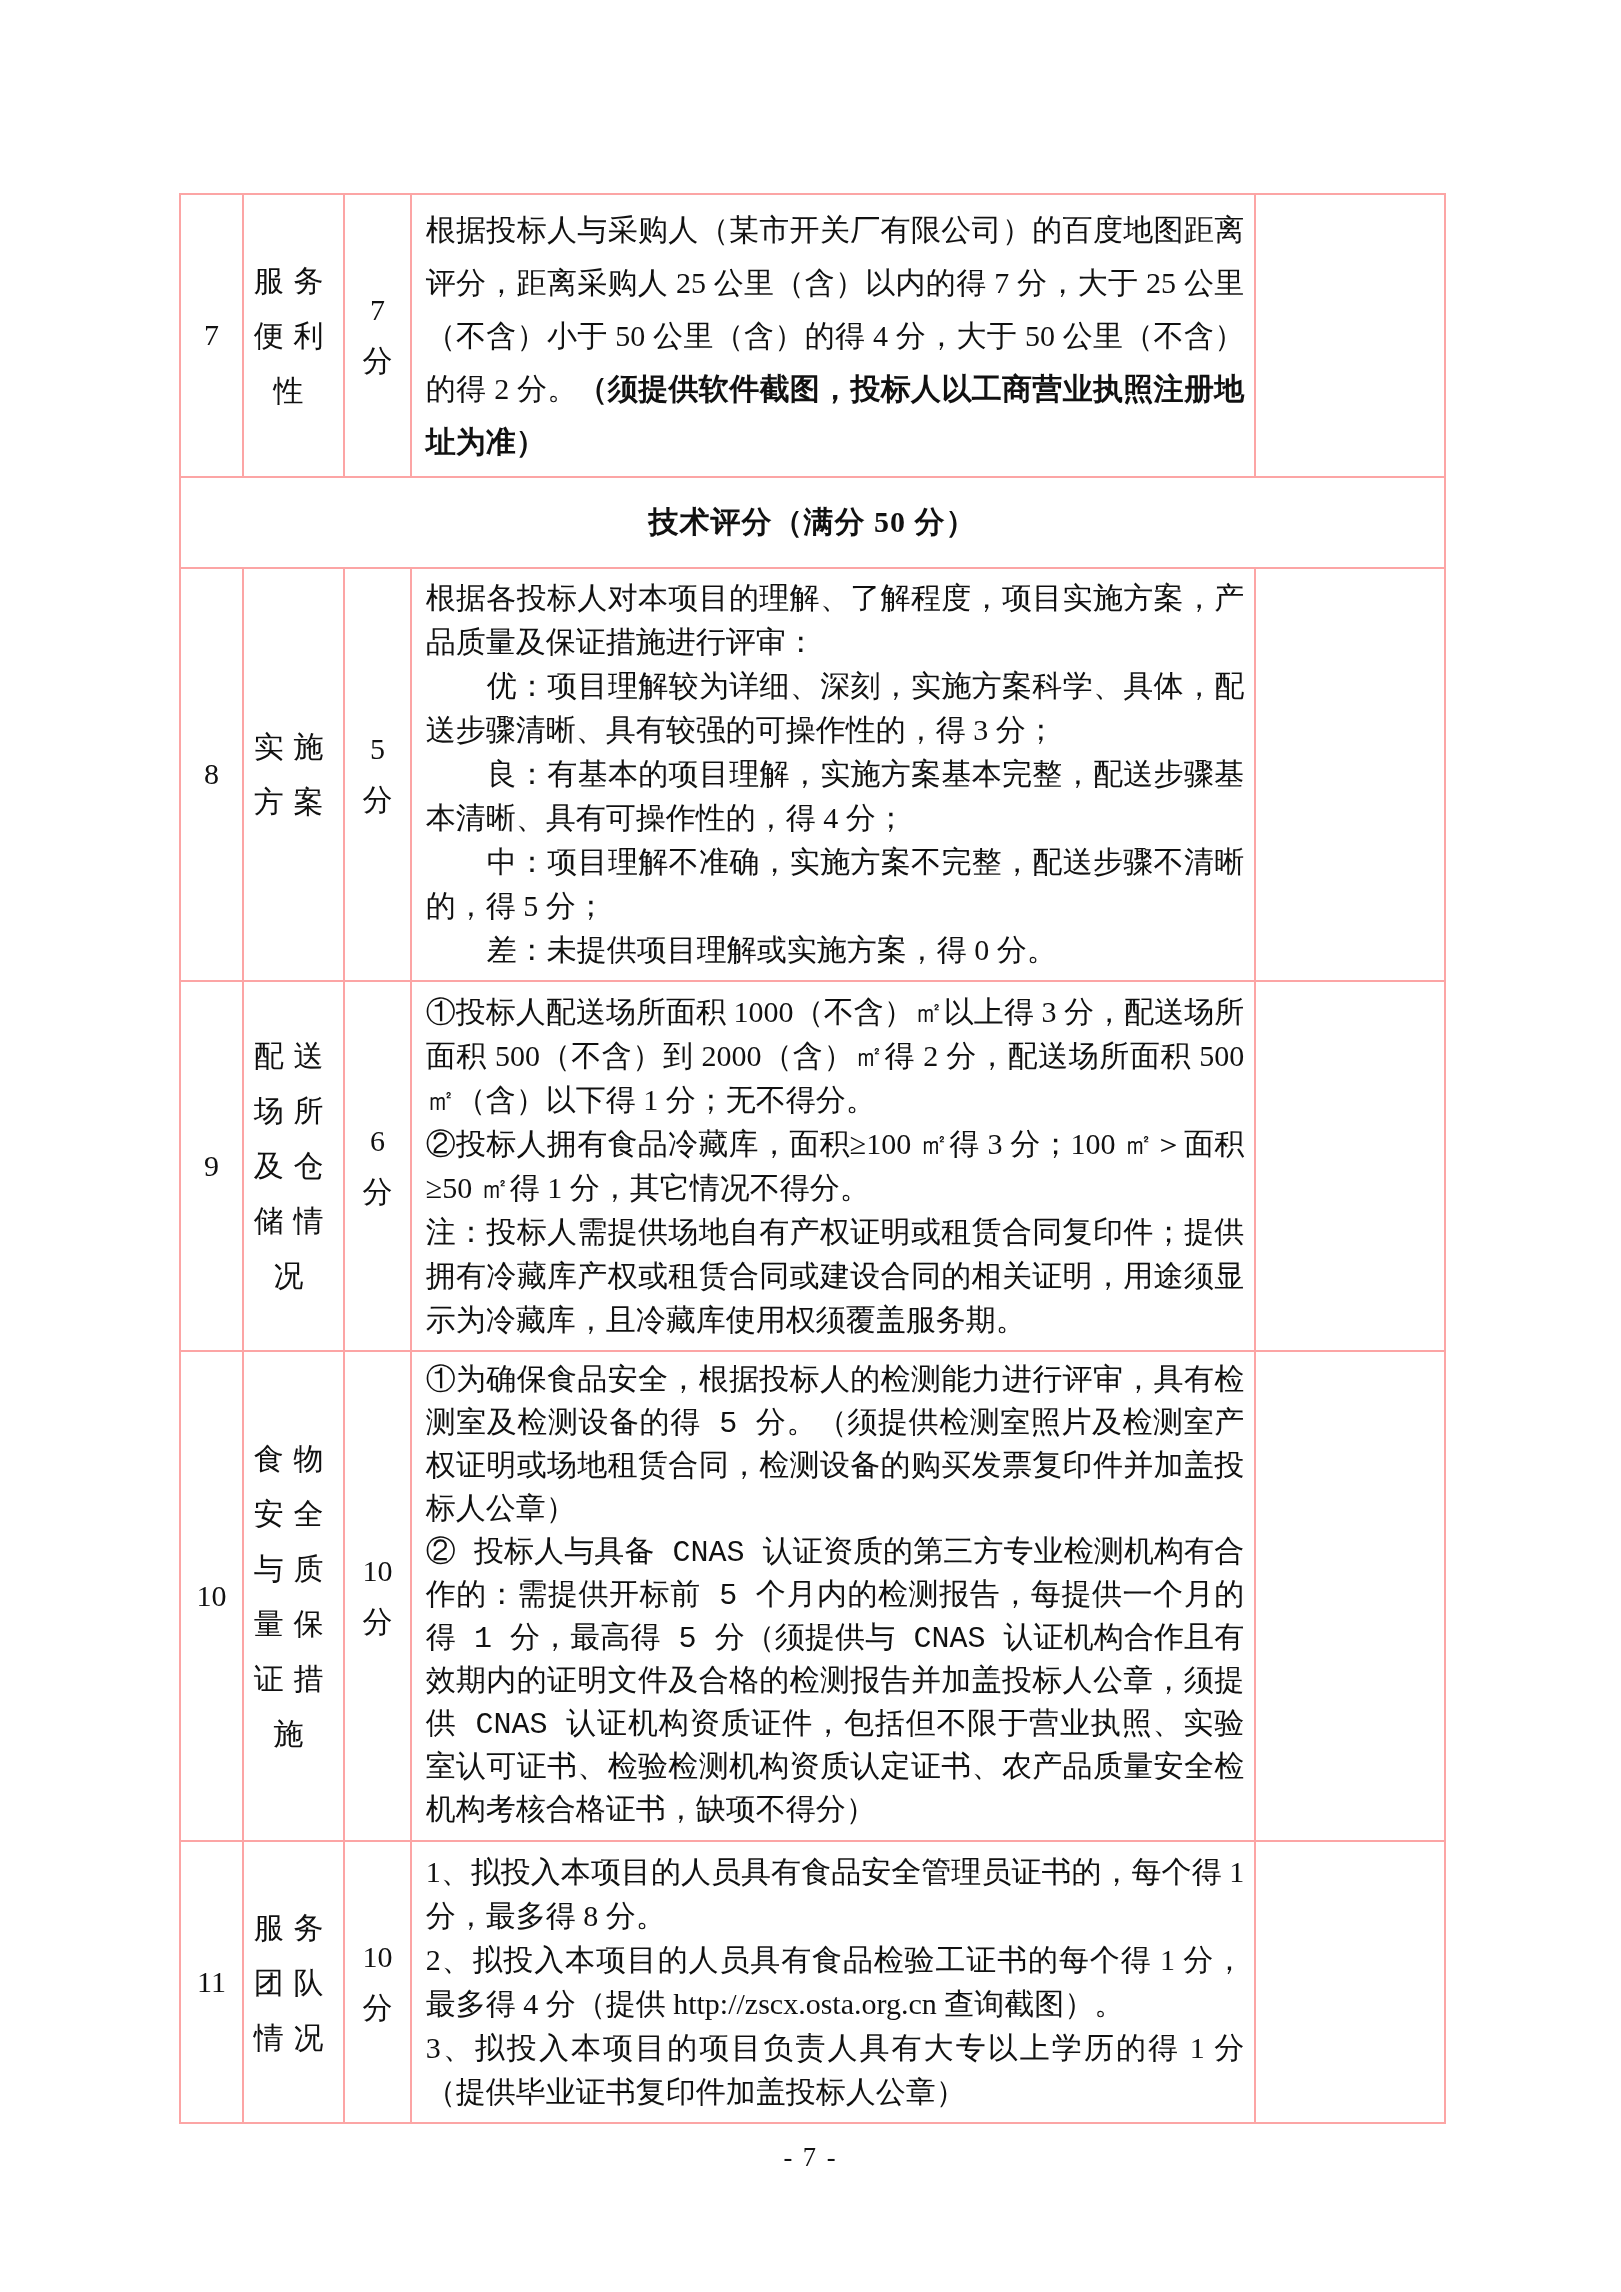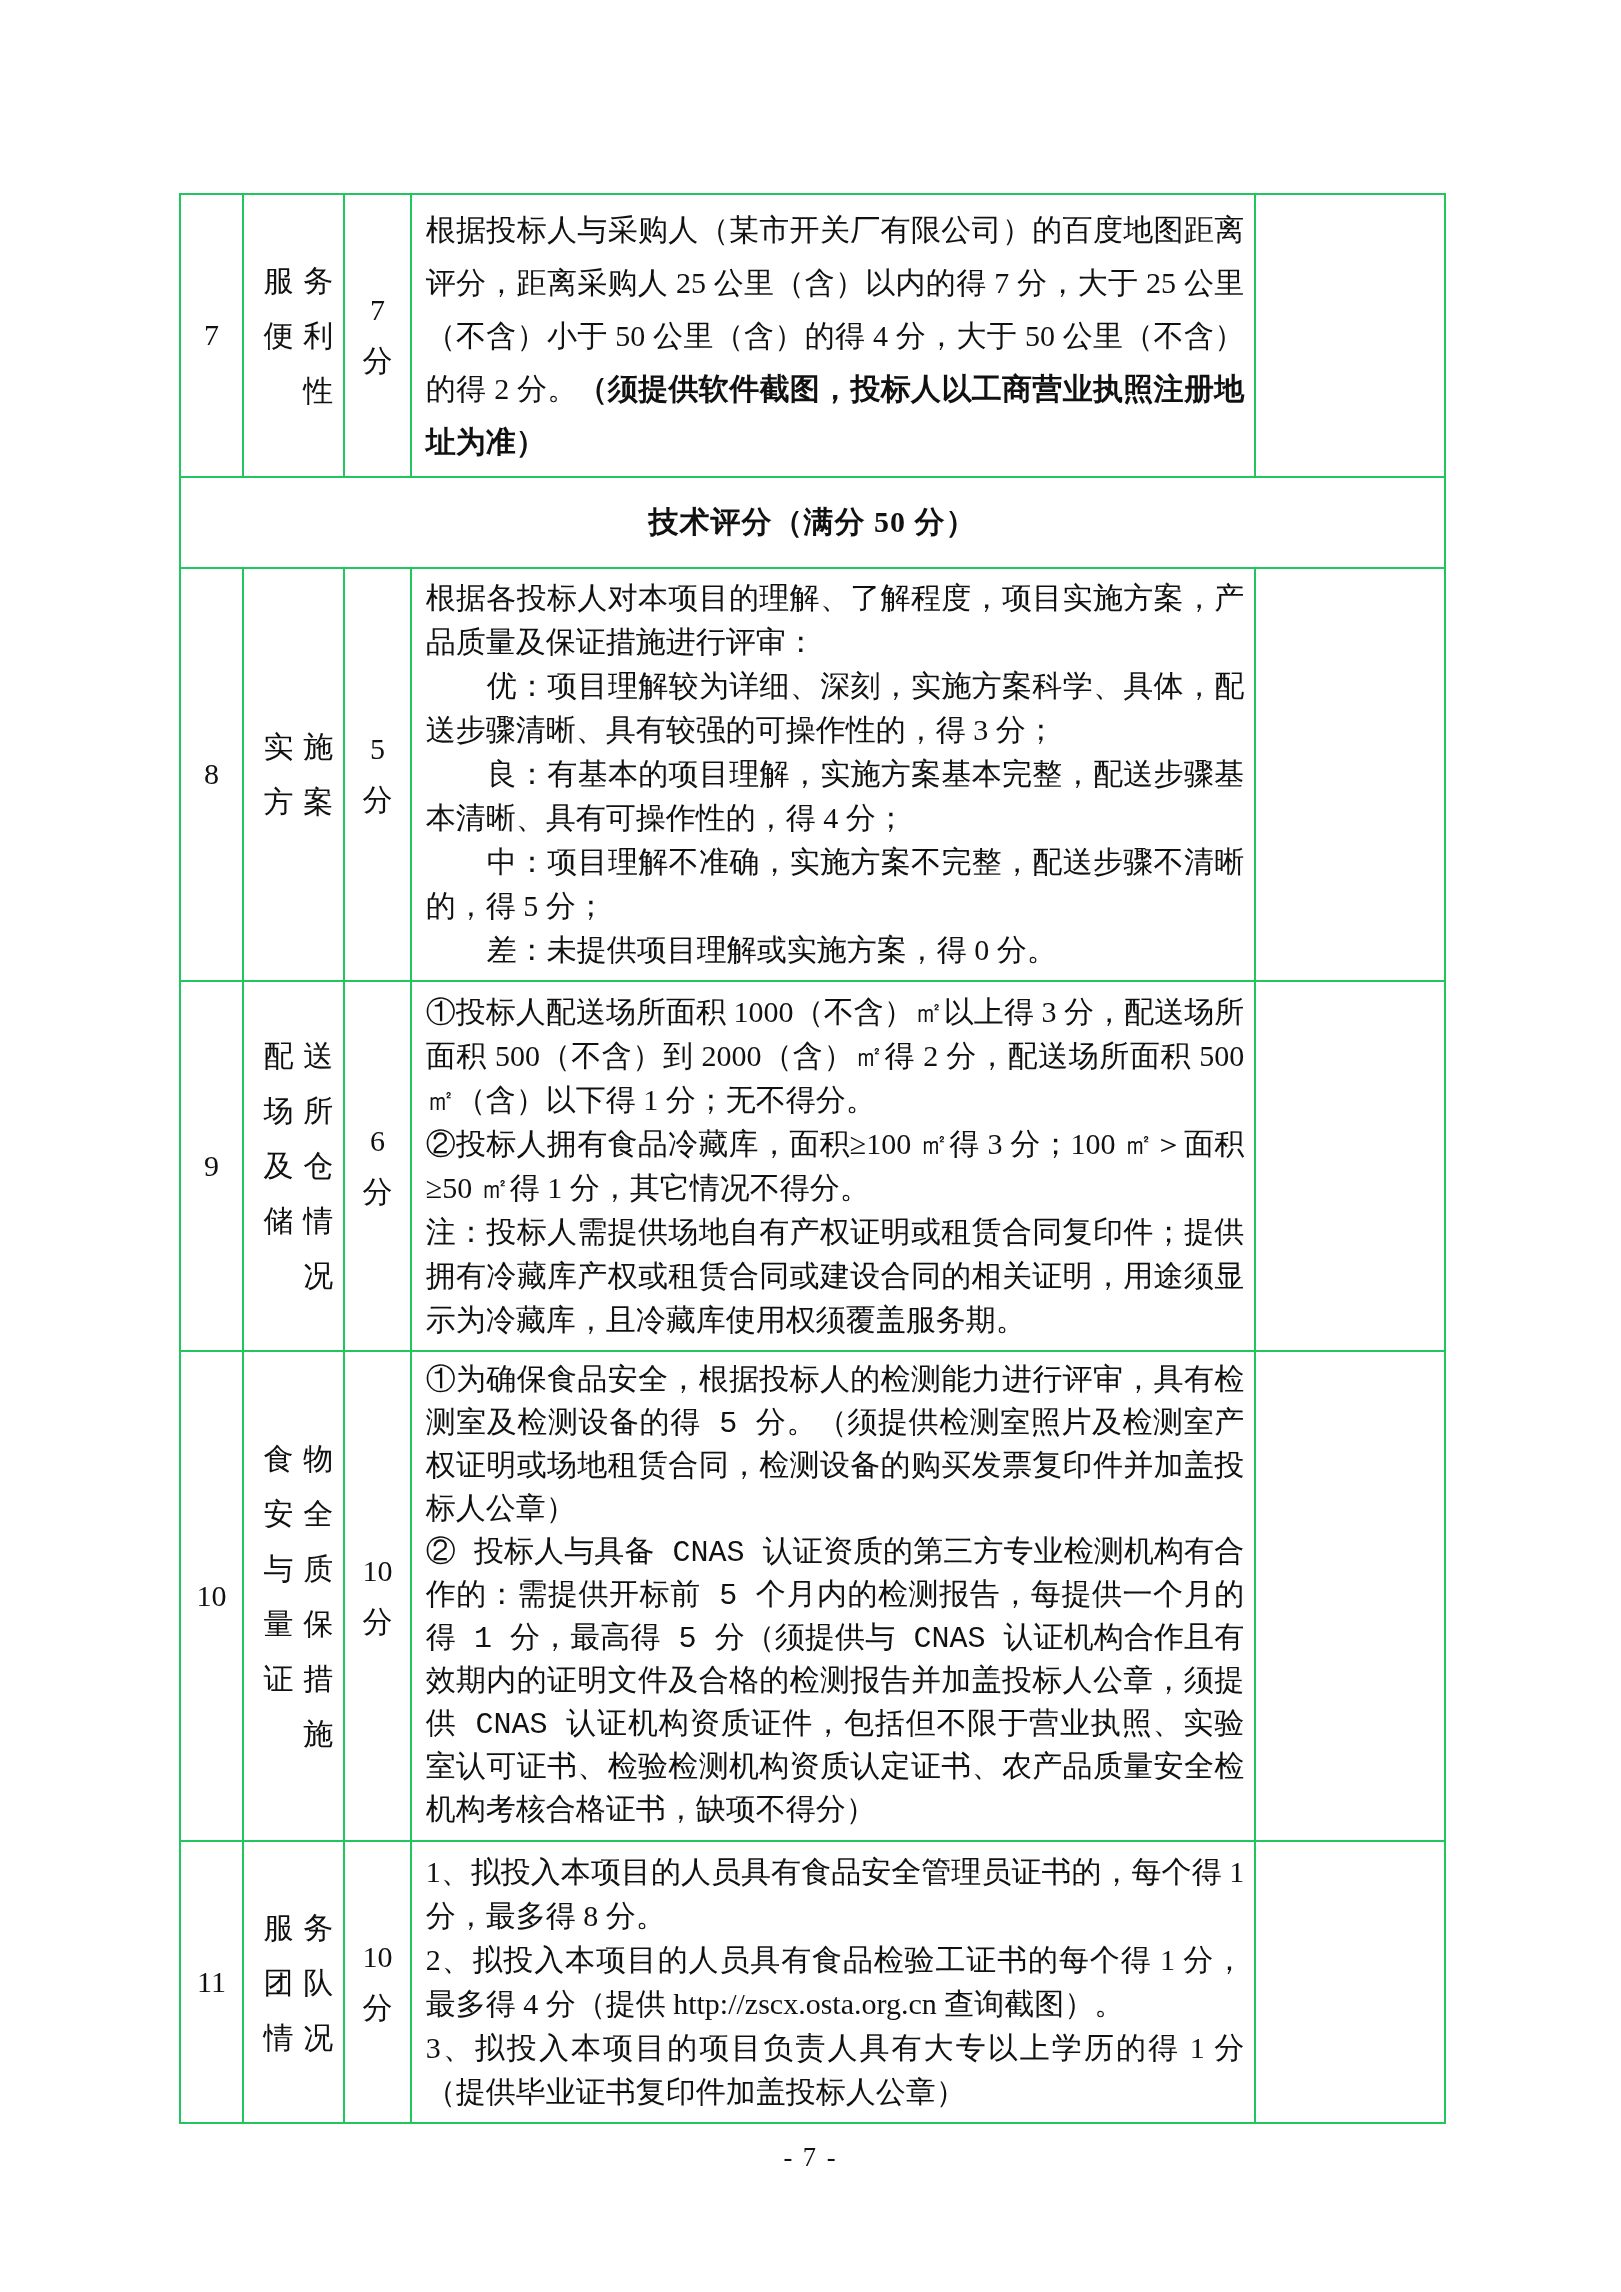--- a/index.html
+++ b/index.html
@@ -18,39 +18,39 @@
   }
   table.eval {
     position: absolute;
     left: 179px;
     top: 193px;
     width: 1264px;
     border-collapse: collapse;
     table-layout: fixed;
   }
   table.eval td {
-    border: 2px solid #22c55e;
+    border: 2px solid #fca5a5;
     font-size: 30px;
     vertical-align: middle;
     box-sizing: border-box;
   }
   
   tr.row-7      { height: 272px; }
   tr.row-header { height: 91px;  }
   tr.row-8      { height: 399px; }
   tr.row-9      { height: 358px; }
   tr.row-10     { height: 480px; }
   tr.row-11     { height: 265px; }
 
   td.c-no {
     text-align: center;
     font-size: 30px;
   }
   td.c-cat {
-    text-align: right;
+    text-align: center;
     white-space: pre-line;
     line-height: 55px;
     letter-spacing: 9.8px;
     font-size: 31px;
     padding: 3.9px 0;
   }
   td.c-score {
     text-align: center;
     white-space: pre-line;
     line-height: 51px;

